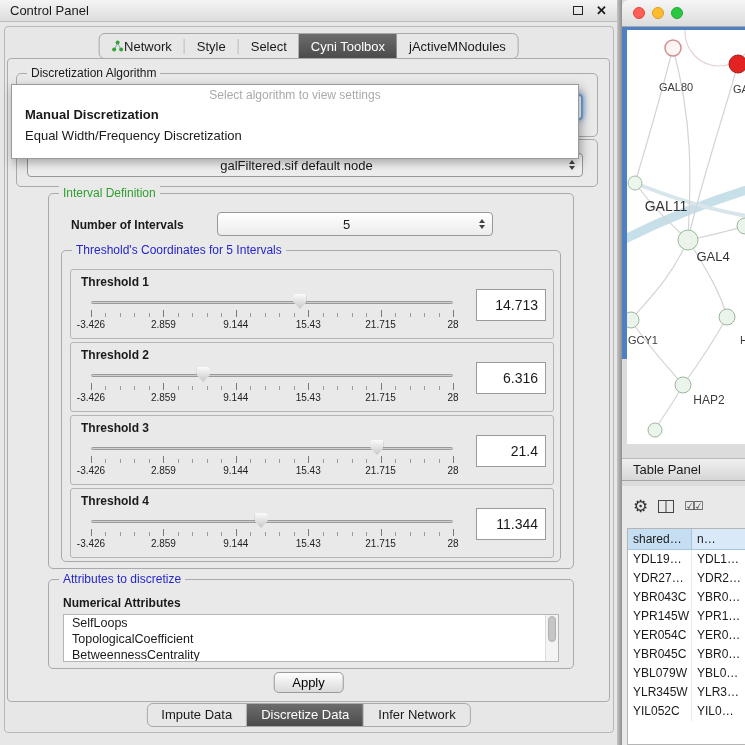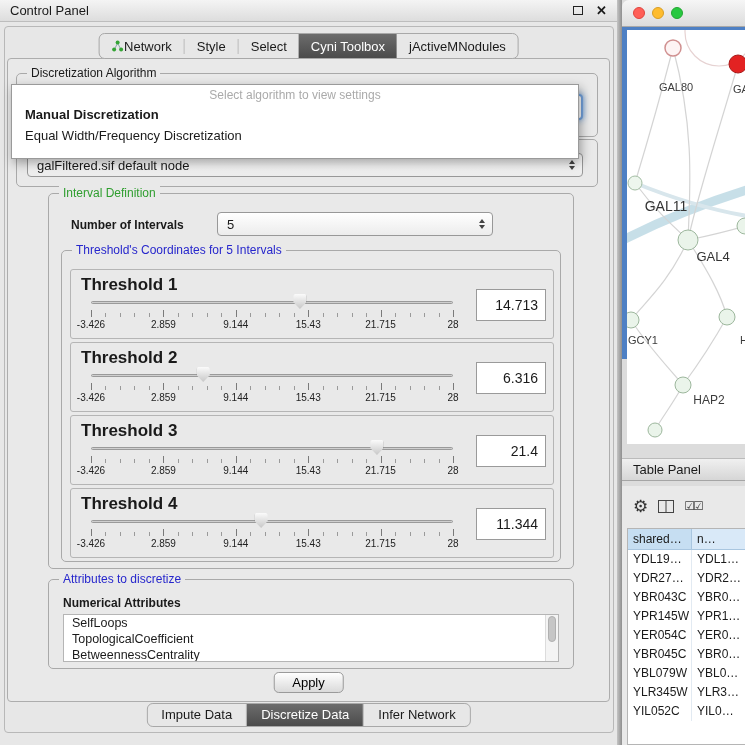--- a/index.html
+++ b/index.html
@@ -23,36 +23,36 @@
   .tt-sep { width:1px; height:15px; background:#bbb; }
 
   .tab-content { position:absolute; top:58px; left:7px; width:603px; height:644px; border:1px solid #adadad; border-radius:4px; background:#e9e9e9; }
 
   .group { position:absolute; border:1px solid #a9a9a9; border-radius:5px; }
   .gtitle { position:absolute; top:-8px; left:10px; background:#e9e9e9; padding:0 4px; font-size:12px; white-space:nowrap; }
   .gtitle.green { color:#2f9e2f; }
   .gtitle.blue  { color:#2626cc; }
 
   .combo { position:absolute; background:linear-gradient(#fff,#ececec); border:1px solid #989898; border-radius:4px;
-           font-size:13px; display:flex; align-items:center; padding:0 26px 0 9px; white-space:nowrap; overflow:hidden; }
+           font-size:13px; display:flex; align-items:center; padding:0 26px 0 9px; white-space:nowrap; overflow:hidden;justify-content:center; }
   .caret { position:absolute; right:7px; top:50%; transform:translateY(-50%); display:flex; flex-direction:column; gap:2px; }
   .car-up { width:0; height:0; border-left:3.5px solid transparent; border-right:3.5px solid transparent; border-bottom:4px solid #444; }
   .car-dn { width:0; height:0; border-left:3.5px solid transparent; border-right:3.5px solid transparent; border-top:4px solid #444; }
   .combo.focus { border:2px solid #74a4e0; box-shadow:0 0 6px rgba(90,150,220,.95); background:#fff; }
 
   .popup { position:absolute; left:3px; top:25px; width:568px; background:#fff; border:1px solid #9a9a9a;
            box-shadow:2px 4px 10px rgba(0,0,0,.35); z-index:50; padding-bottom:12px; }
   .popup-ph { text-align:center; color:#aaa; font-size:12px; padding:3px 0 2px; }
   .popup-item { font-size:13px; padding:2px 13px; line-height:17px; }
   .popup-item.bold { font-weight:bold; }
 
   .nint-label { position:absolute; left:22px; top:24px; font-size:12px; font-weight:bold; }
 
   .thr-box { position:absolute; left:8px; width:484px; height:70px; border:1px solid #b5b5b5; border-radius:3px; }
-  .thr-label { position:absolute; left:10px; top:5px; font-weight:bold; font-size:17px; }
+  .thr-label { position:absolute; left:10px; top:5px; font-weight:bold; font-size:12px; }
   .thr-value { position:absolute; right:7px; top:19px; width:70px; height:32px; background:#fff; border:1px solid #9a9a9a;
                font-size:14px; display:flex; align-items:center; justify-content:flex-end; padding-right:7px; }
   .slider { position:absolute; left:20px; width:362px; top:22px; height:42px; }
   .track { position:absolute; left:0; right:0; top:9px; height:3px; background:#cfcfcf; border:1px solid #9a9a9a; border-radius:2px; }
   .thumb { position:absolute; top:2px; width:13px; height:15px; margin-left:-6.5px;
            background:linear-gradient(#fbfbfb,#c7c7c7); filter:drop-shadow(0 0 1px #777);
            clip-path:polygon(10% 0,90% 0,100% 12%,100% 55%,50% 100%,0 55%,0 12%); }
   .ticks { position:absolute; left:0; right:0; top:18px; height:7px; }
   .ticks::before { content:""; position:absolute; left:0; right:0; top:3px; height:4px;
                    background:repeating-linear-gradient(90deg,#9a9a9a 0 1px,transparent 1px 14.48px); }

